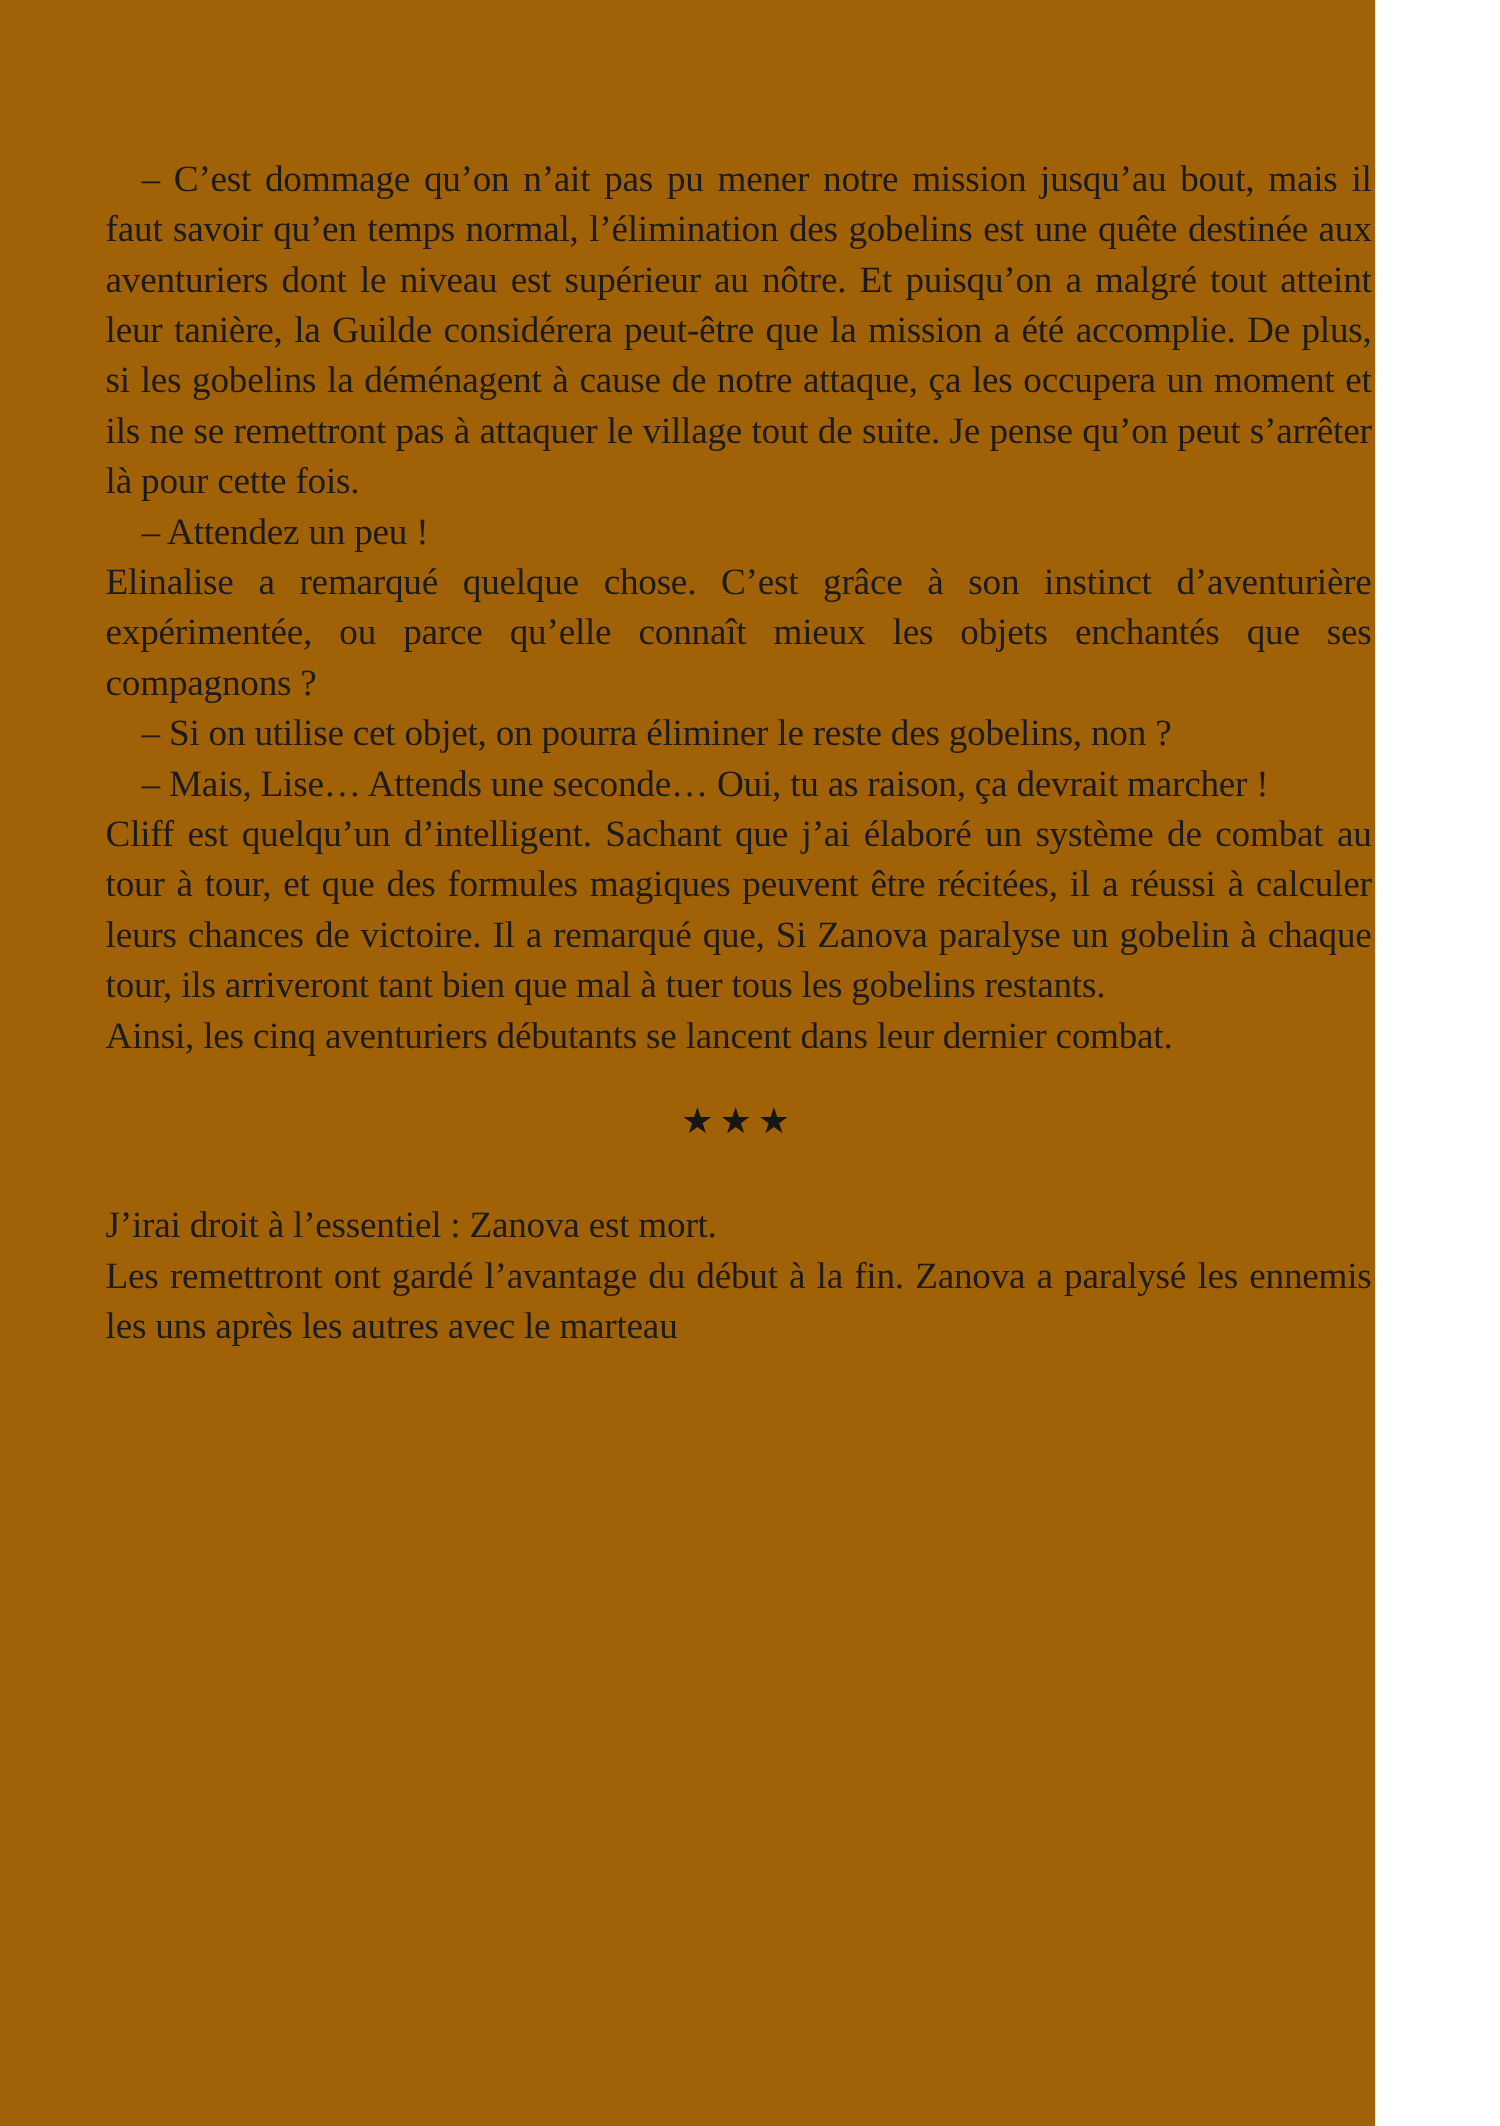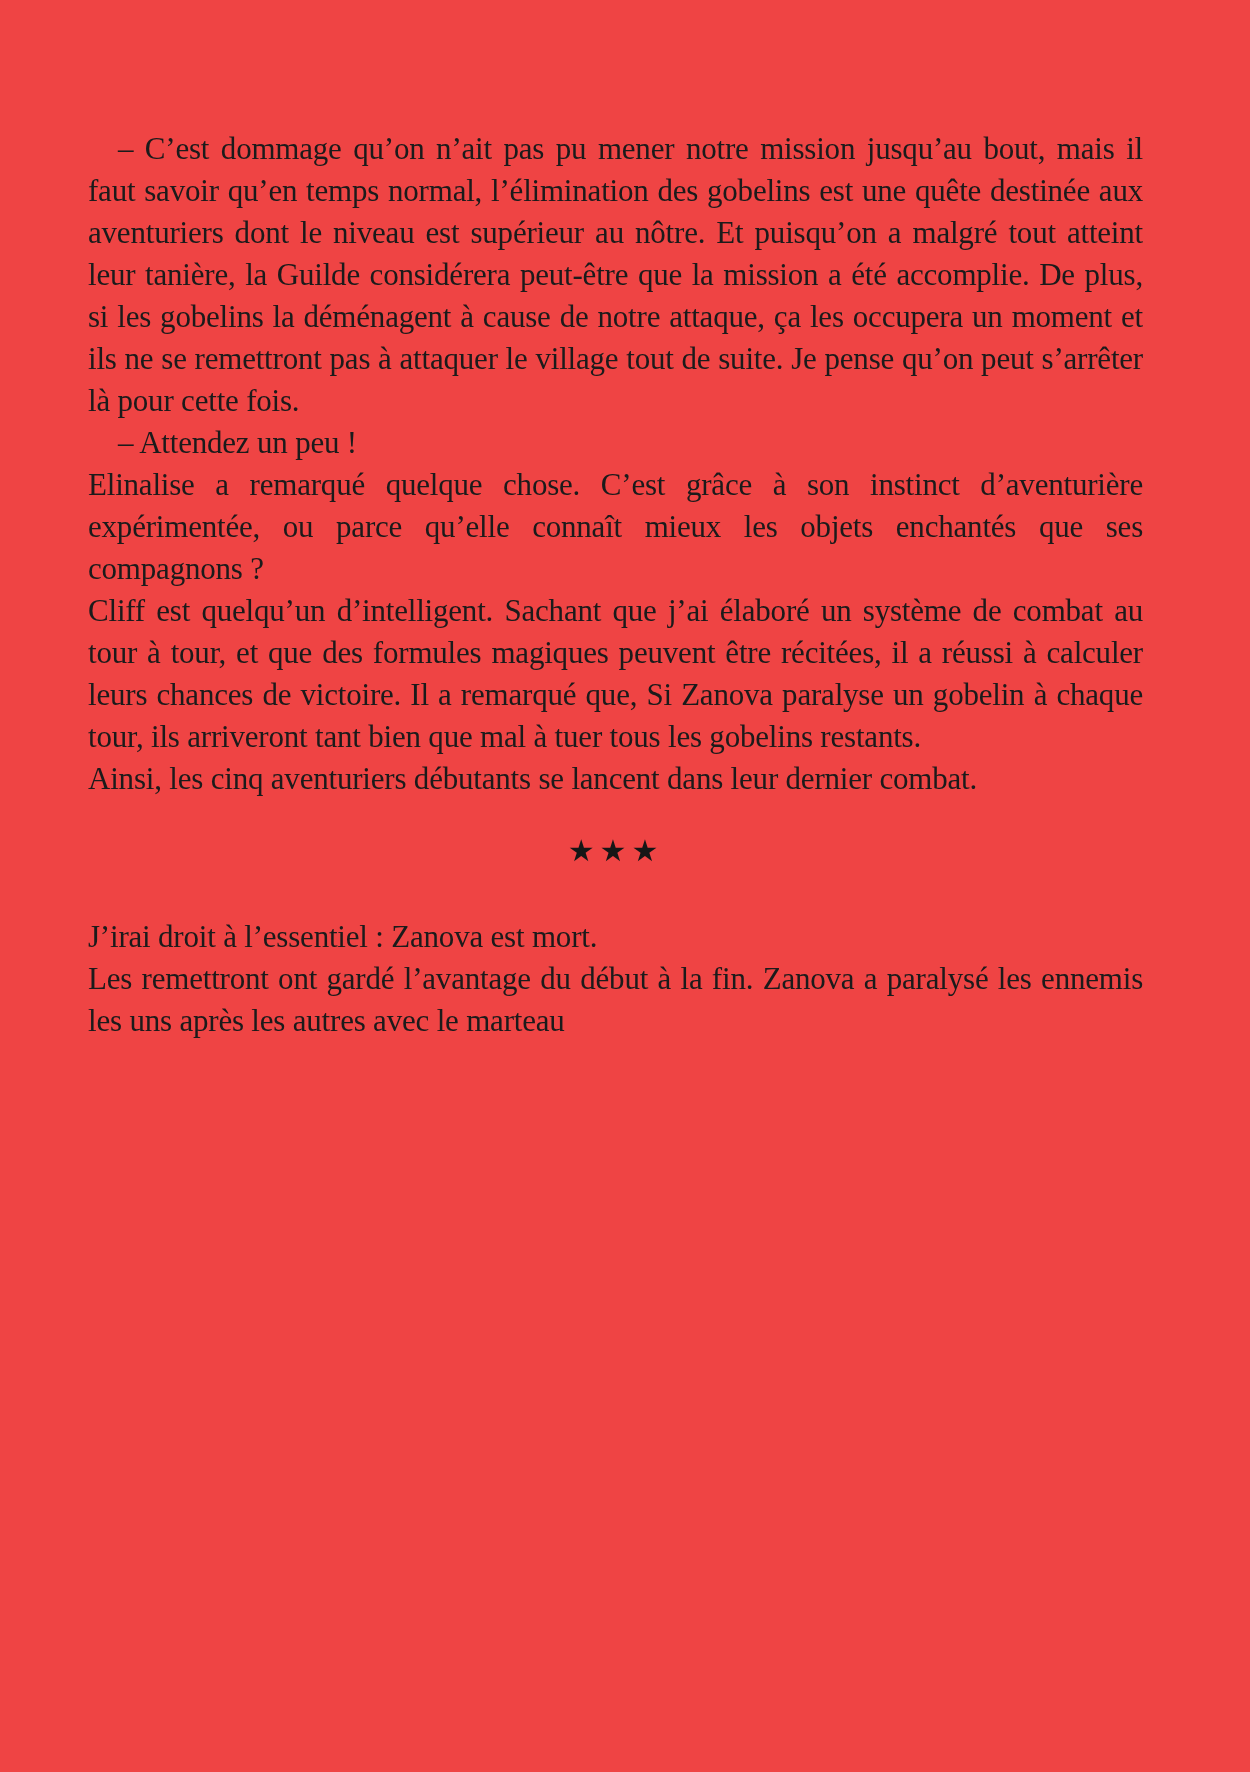--- a/index.html
+++ b/index.html
@@ -2,23 +2,23 @@
 <html lang="fr"><head>
 <meta charset="utf-8">
 <style>
   html, body {
     margin: 0;
     padding: 0;
     background: #ffffff;
   }
   .page {
     position: relative;
-    width: 1250px;
+    width: 1146px;
     height: 1772px;
-    background: #ef4444;
+    background: #a16207;
     overflow: hidden;
   }
   .text-block {
     position: absolute;
     left: 88px;
     top: 128px;
     width: 1055px;
     font-family: "Liberation Serif", "DejaVu Serif", serif;
     font-size: 31px;
     line-height: 42px;
@@ -46,20 +46,22 @@
   }
 </style>
 </head>
 <body>
 
 <div class="page">
   <div class="text-block">
     <p class="para indent">– C’est dommage qu’on n’ait pas pu mener notre mission jusqu’au bout, mais il faut savoir qu’en temps normal, l’élimination des gobelins est une quête destinée aux aventuriers dont le niveau est supérieur au nôtre. Et puisqu’on a malgré tout atteint leur tanière, la Guilde considérera peut-être que la mission a été accomplie. De plus, si les gobelins la déménagent à cause de notre attaque, ça les occupera un moment et ils ne se remettront pas à attaquer le village tout de suite. Je pense qu’on peut s’arrêter là pour cette fois.</p>
     <p class="para indent">– Attendez un peu&nbsp;!</p>
     <p class="para">Elinalise a remarqué quelque chose. C’est grâce à son instinct d’aventurière expérimentée, ou parce qu’elle connaît mieux les objets enchantés que ses compagnons&nbsp;?</p>
+    <p class="para indent">– Si on utilise cet objet, on pourra éliminer le reste des gobelins, non&nbsp;?</p>
+    <p class="para indent">– Mais, Lise… Attends une seconde… Oui, tu as raison, ça devrait marcher&nbsp;!</p>
     <p class="para">Cliff est quelqu’un d’intelligent. Sachant que j’ai élaboré un système de combat au tour à tour, et que des formules magiques peuvent être récitées, il a réussi à calculer leurs chances de victoire. Il a remarqué que, Si Zanova paralyse un gobelin à chaque tour, ils arriveront tant bien que mal à tuer tous les gobelins restants.</p>
     <p class="para">Ainsi, les cinq aventuriers débutants se lancent dans leur dernier combat.</p>
 
     <div class="separator">
       <span>★★★</span>
     </div>
 
     <p class="para">J’irai droit à l’essentiel&nbsp;: Zanova est mort.</p>
     <p class="para">Les remettront ont gardé l’avantage du début à la fin. Zanova a paralysé les ennemis les uns après les autres avec le marteau</p>
   </div>

